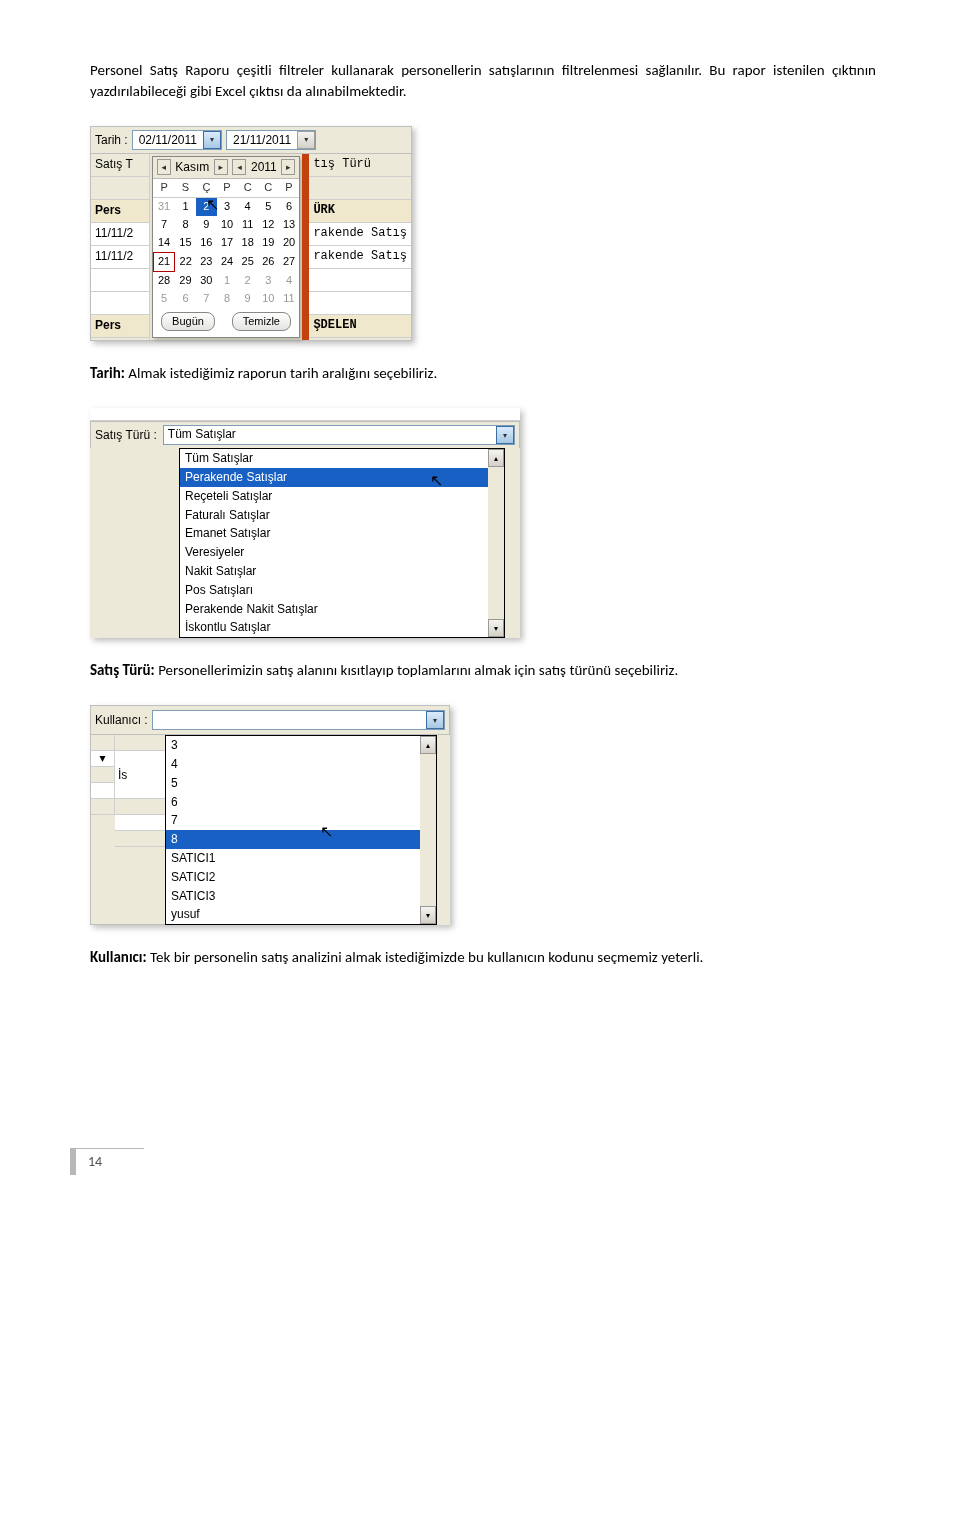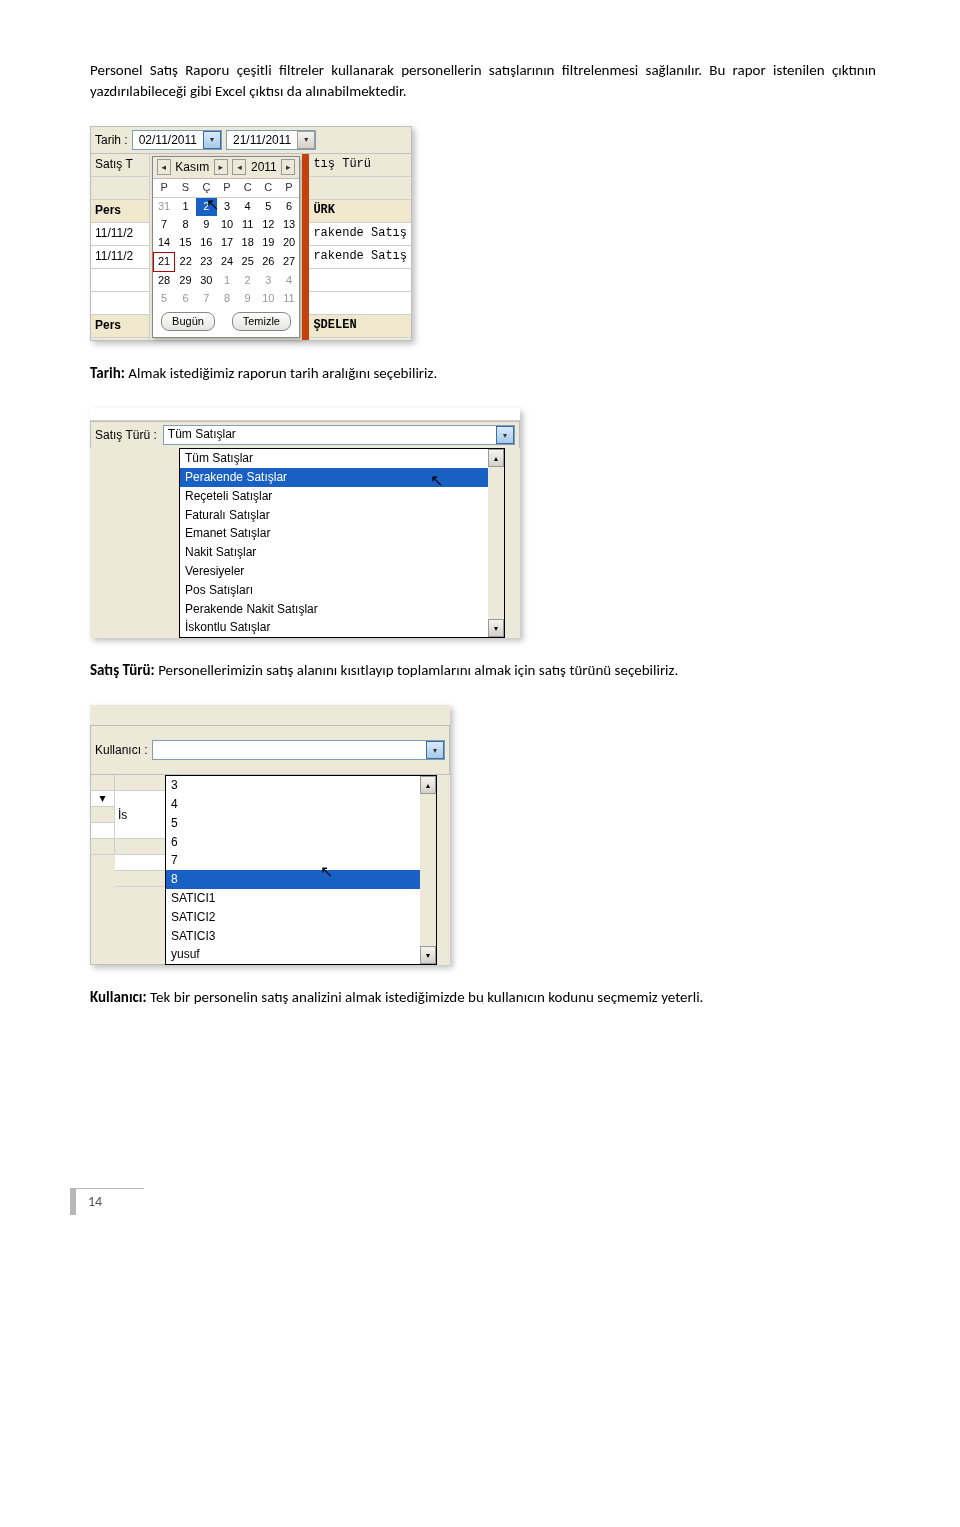--- a/index.html
+++ b/index.html
@@ -172,21 +172,21 @@
     border: 1px solid #999; font-size: 8px;
     display: flex; align-items: center; justify-content: center;
   }
   .s2-scroll .track { flex: 1; background: #ece9d8; }
   .stripe { height: 12px; border-bottom: 1px solid #cfcfcf; background: #fff; }
   
   .s3 { width: 360px; }
   .s3-top {
     display: flex; align-items: center;
     border: 1px solid #bfbfbf; background: #ece9d8;
-    padding: 14px 4px; gap: 4px; margin-top: 20px;
+    padding: 4px 4px; gap: 4px;
   }
   .s3-list {
     border: 1px solid #000; background: #fff;
     margin-left: 74px; width: 270px; position: relative;
   }
   .s3-list .item { padding: 1px 5px; font-size: 12px; }
   .s3-list .item.sel { background: #1860c3; color: #fff; }
   
   .footer {
     margin-top: 180px;
@@ -342,22 +342,22 @@
       <div class="dd-btn blue">▾</div>
     </div>
   </div>
   <div style="position:relative;">
     <div class="s2-list">
       <div class="item">Tüm Satışlar</div>
       <div class="item sel">Perakende Satışlar</div>
       <div class="item">Reçeteli Satışlar</div>
       <div class="item">Faturalı Satışlar</div>
       <div class="item">Emanet Satışlar</div>
+      <div class="item">Veresiyeler</div>
       <div class="item">Nakit Satışlar</div>
-      <div class="item">Veresiyeler</div>
       <div class="item">Pos Satışları</div>
       <div class="item">Perakende Nakit Satışlar</div>
       <div class="item">İskontlu Satışlar</div>
       <div class="s2-scroll">
         <div class="sb">▴</div>
         <div class="track"></div>
         <div class="sb">▾</div>
       </div>
     </div>
     <span class="cursor" style="left:340px;top:22px;">↖</span>

